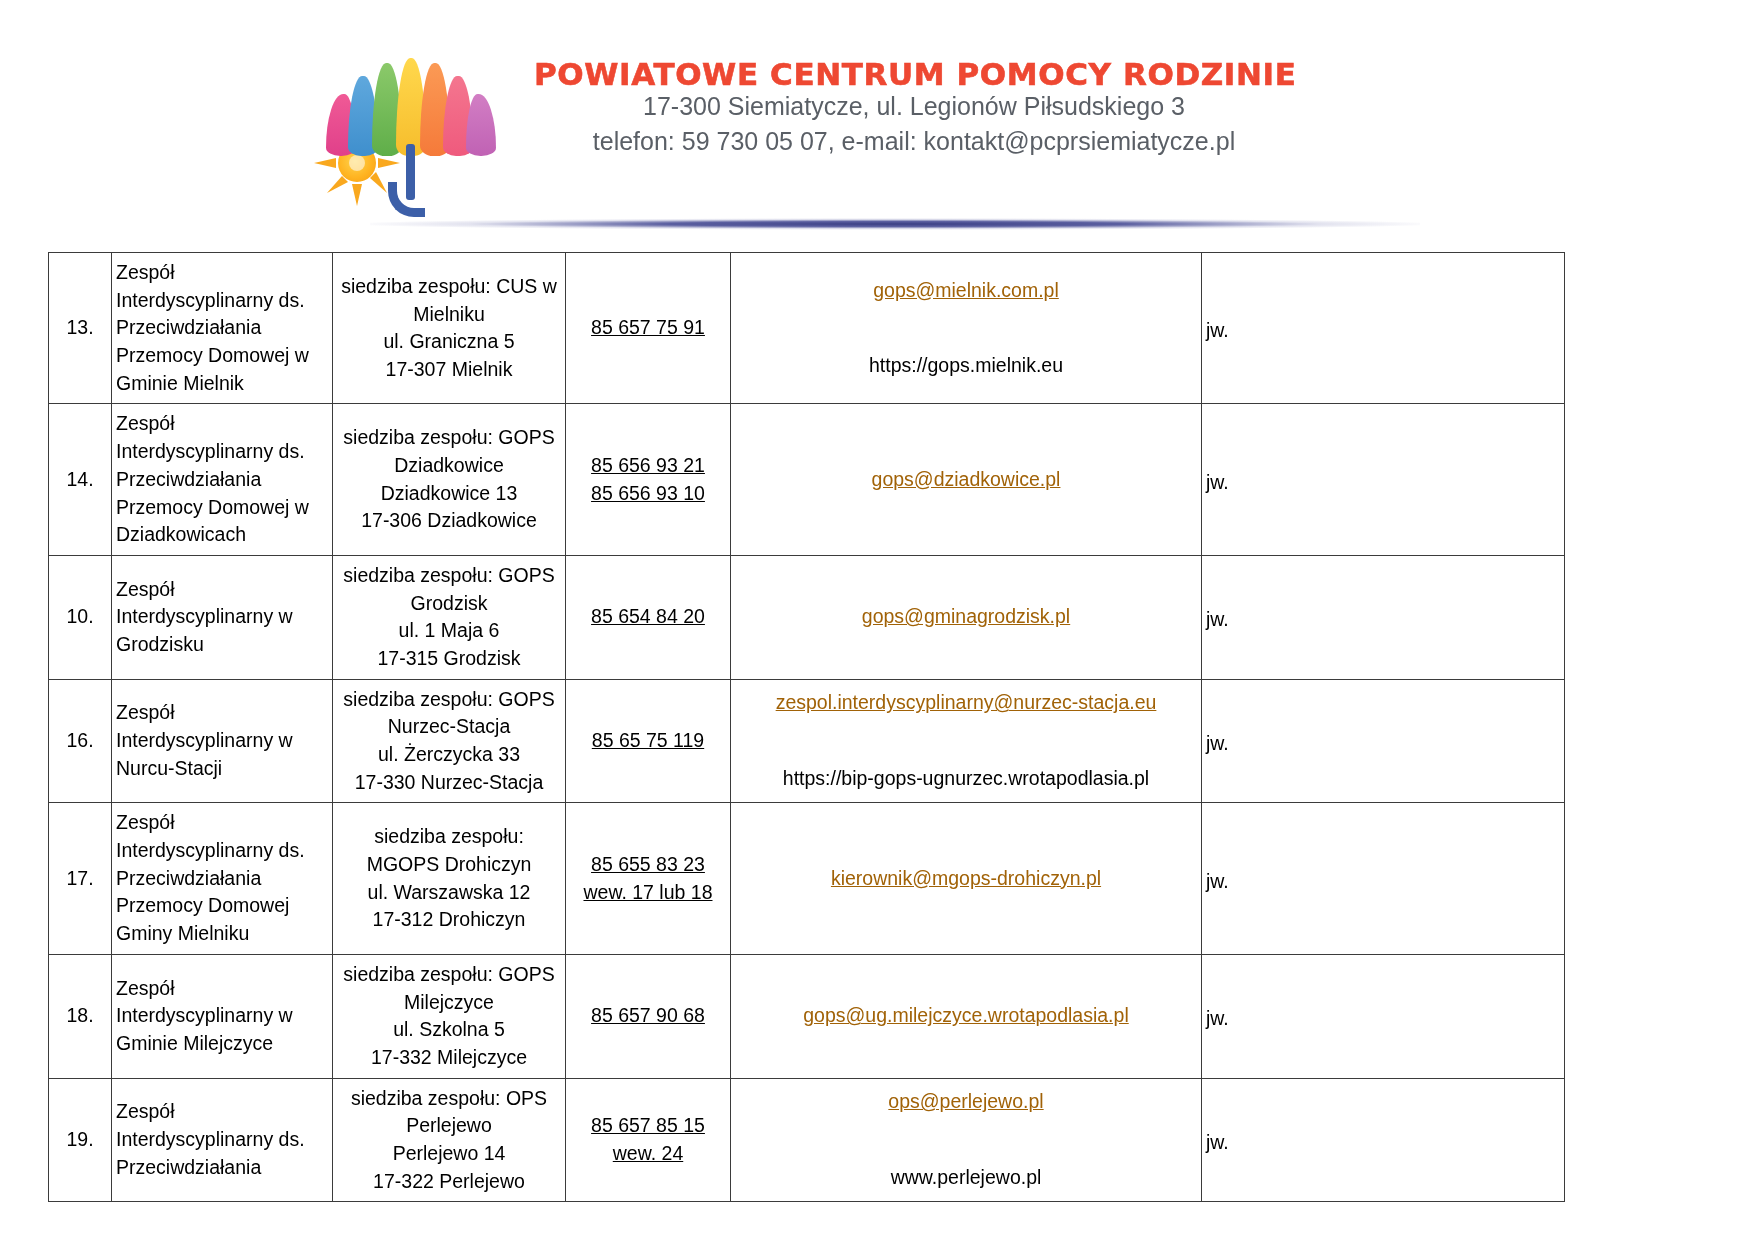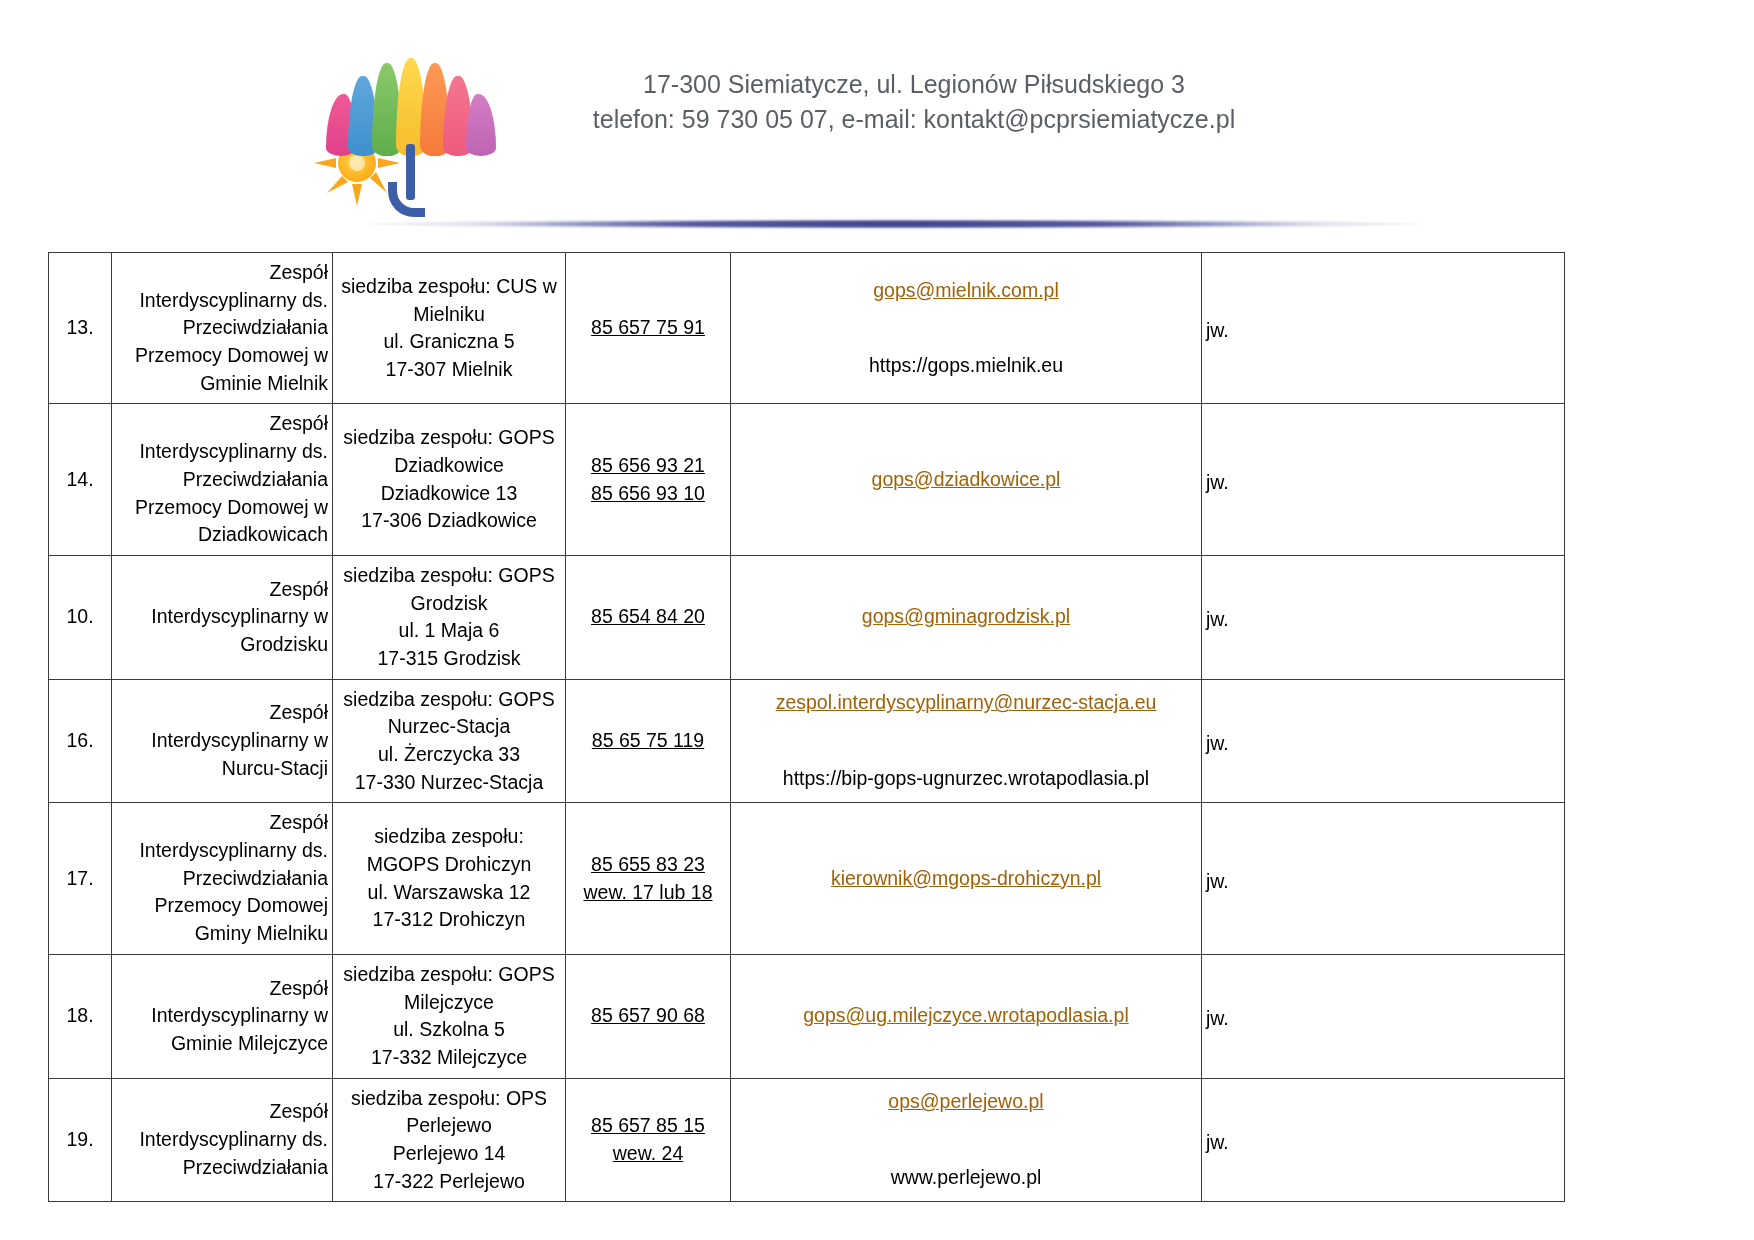--- a/index.html
+++ b/index.html
@@ -119,21 +119,20 @@
     font-weight: bold;
     font-size: 31px;
     letter-spacing: 0.6px;
     white-space: nowrap;
     -webkit-text-stroke: 0.6px #ee4832;
   }
   .org-line {
     color: #5a5f66;
     font-size: 25px;
     white-space: nowrap;
-    margin-top: 14px;
     text-align: center;
     padding-right: 6px;
   }
   .org-line.second { margin-top: 6px; }
 
   .hr-swoosh {
     position: absolute;
     left: 370px;
     top: 218px;
     width: 1050px;
@@ -156,21 +155,21 @@
   }
   table.reg td {
     border: 1px solid #3b3b3b;
     vertical-align: middle;
     font-size: 19.5px;
     line-height: 1.42;
     padding: 6px 4px;
     color: #000;
   }
   .c-no    { width: 54px;  text-align: center; }
-  .c-name  { width: 212px; text-align: right; }
+  .c-name  { width: 212px; text-align: left; }
   .c-addr  { width: 224px; text-align: center; }
   .c-phone { width: 156px; text-align: center; text-decoration: underline; }
   .c-mail  { width: 462px; text-align: center; }
   .c-note  { width: 354px; text-align: left; padding-left: 14px; vertical-align: top; }
   .c-note .note-inner { padding-top: 6px; }
 
   a.mail {
     color: #a16207;
     text-decoration: underline;
     word-break: break-word;
@@ -206,20 +205,21 @@
         <div class="panel p4"></div>
         <div class="panel p5"></div>
         <div class="panel p6"></div>
         <div class="panel p7"></div>
       </div>
       <div class="handle"></div>
       <div class="hook"></div>
     </div>
 
     <div class="lh-text">
+      <div class="org-title">POWIATOWE CENTRUM POMOCY RODZINIE</div>
       <div class="org-line">17-300 Siemiatycze, ul. Legionów Piłsudskiego 3</div>
       <div class="org-line second">telefon: 59 730 05 07, e-mail: kontakt@pcprsiemiatycze.pl</div>
     </div>
 
   </div>
   <div class="hr-swoosh"></div>
 </div>
 
 <div class="tbl-wrap">
   <table class="reg">

